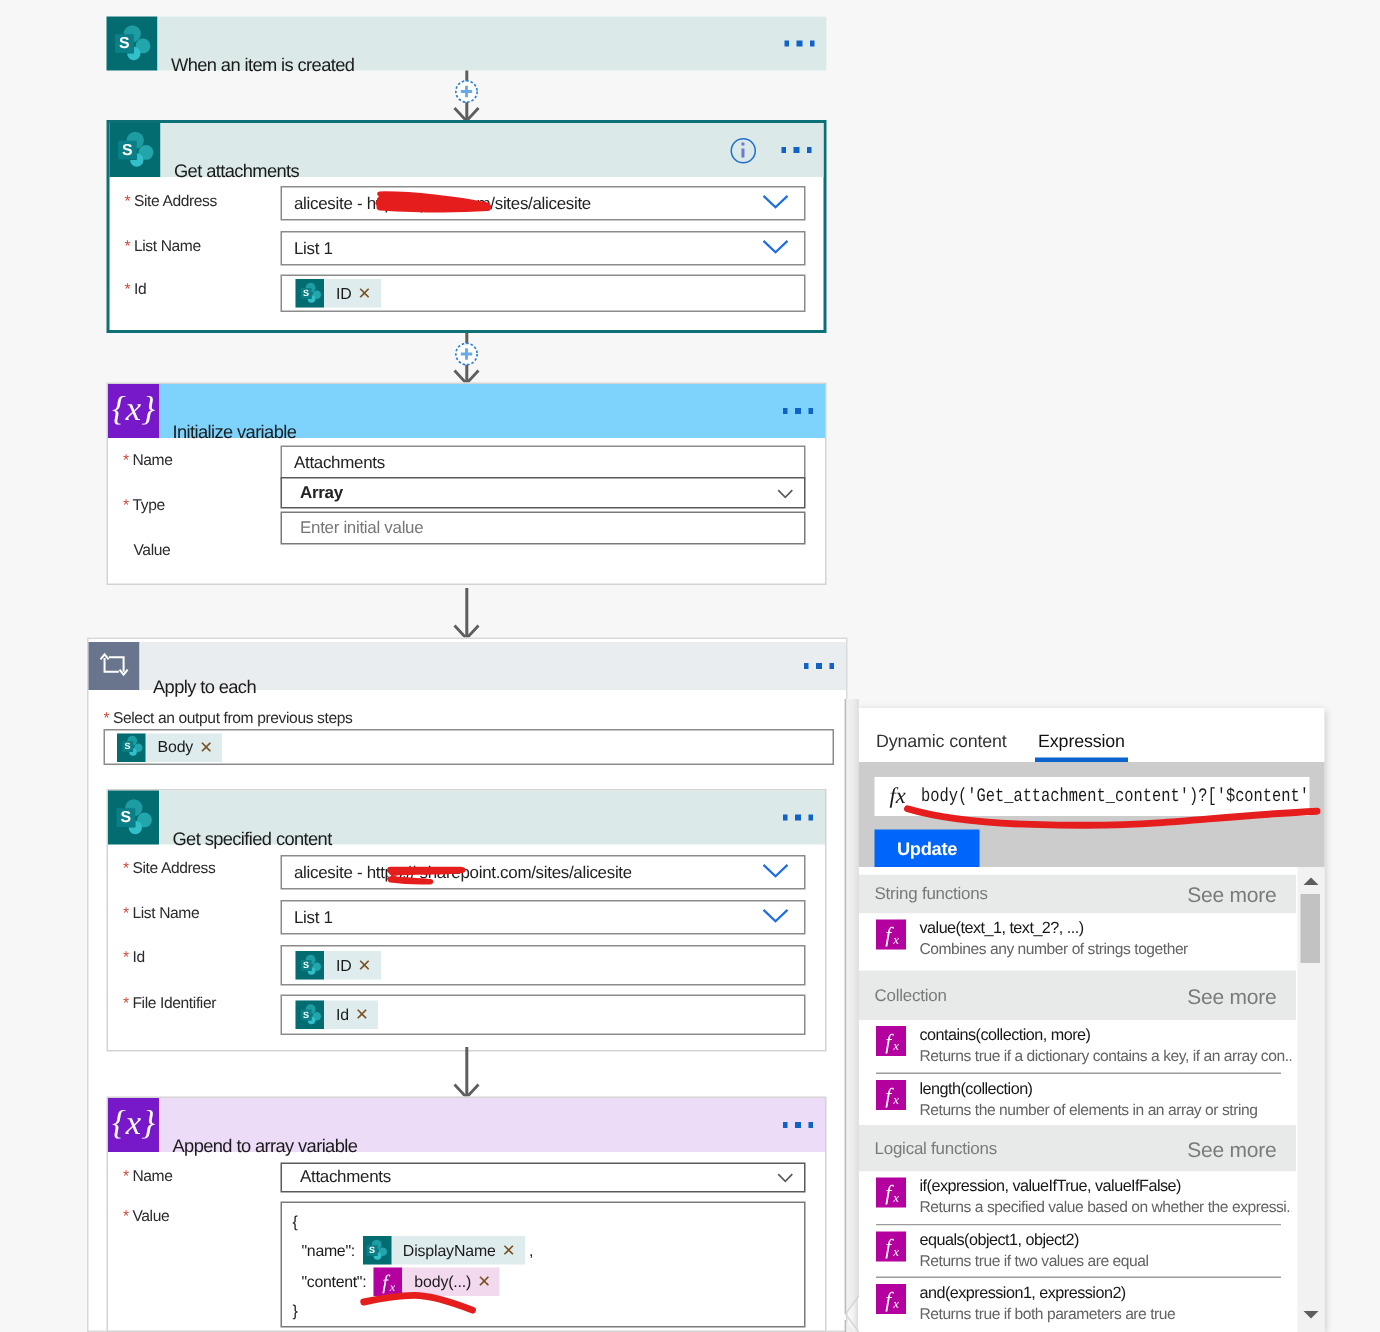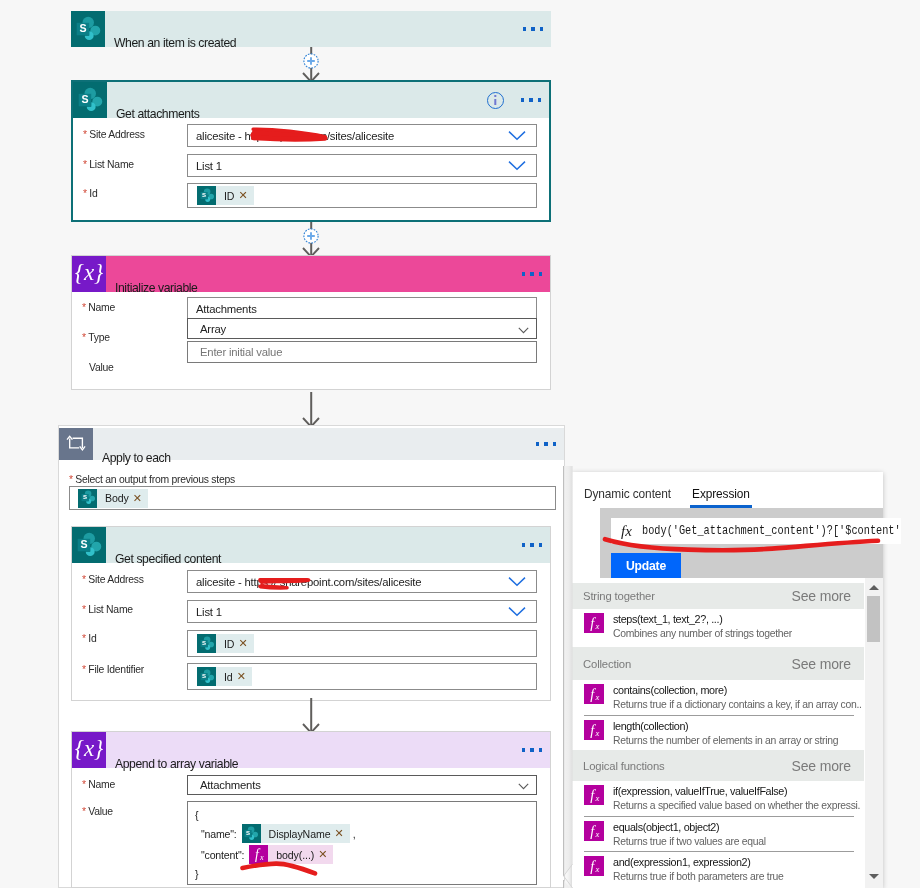--- a/index.html
+++ b/index.html
@@ -50,21 +50,21 @@
   .conn .line{position:absolute;left:50%;transform:translateX(-50%);width:1.6px;background:#605e5c;}
   .conn .plus{position:absolute;left:50%;transform:translateX(-50%);width:16px;height:16px;line-height:0;}
   .conn .ahead{position:absolute;left:50%;transform:translateX(-50%);}
 
   
   #panel{position:absolute;background:#fff;box-shadow:0 1px 5px rgba(0,0,0,.22);}
   .ptabs{display:flex;align-items:flex-end;height:36px;padding-left:12px;gap:21px;}
   .ptab{font-size:11.9px;color:#333;padding-bottom:7px;position:relative;cursor:pointer;letter-spacing:-0.1px;}
   .ptab.sel{font-weight:normal;color:#111;}
   .ptab.sel::after{content:"";position:absolute;left:-2px;right:-2px;bottom:0;height:2.6px;background:#0b63ce;}
-  .exprbox{background:#cccccc;height:70px;position:relative;margin-left:28px;}
+  .exprbox{background:#cccccc;height:70px;position:relative;}
   .exprinput{position:absolute;left:11px;top:10px;width:289.5px;height:26px;background:#fff;display:flex;align-items:center;overflow:hidden;}
   .exprinput .fx{width:31px;flex:0 0 31px;text-align:center;font-family:"Liberation Serif",serif;
        font-style:italic;font-size:15px;color:#1a1a1a;}
   .exprinput .etxt{font-family:"Liberation Mono",monospace;font-size:12.6px;color:#1a1a1a;
        white-space:nowrap;display:inline-block;transform:scaleX(0.815);transform-origin:left center;flex:0 0 auto;}
   .updbtn{position:absolute;left:11px;top:45px;background:#0066fb;color:#fff;font-size:12.2px;font-weight:bold;letter-spacing:-0.2px;
        height:25px;width:70px;display:flex;align-items:center;justify-content:center;cursor:pointer;}
   .plist{position:absolute;left:0;top:111px;width:292px;bottom:0;overflow:hidden;background:#fff;}
   .grp{background:#e7eae8;height:31px;display:flex;align-items:center;padding:0 13px 0 11px;}
   .grp .gname{font-size:11.3px;color:#7a7a7a;letter-spacing:-0.15px;}
@@ -201,42 +201,42 @@
   </div>
 </div>
 
 <div class="card" id="card3" style="left:71px;top:255px;width:480px;height:135px;border:1px solid #d3d3d3;">
   <div class="card-hdr">
     <div class="ic" style="background:#7719c8">
         <svg width="34" height="34" viewBox="0 0 34 34">
           <text x="17" y="23.2" font-family="Liberation Serif,serif" font-style="italic" font-size="23" fill="#ffffff" text-anchor="middle">{x}</text>
         </svg>
       </div>
-    <div class="hdr-band" style="background:#ec4899">
+    <div class="hdr-band" style="background:#7dd3fc">
       <span class="hdr-title">Initialize variable</span>
       <span class="hdr-right">
         <span class="ellipsis">
             <i></i>
             <i></i>
             <i></i>
           </span>
       </span>
     </div>
   </div>
   <div class="cbody">
     <span class="lbl" style="position:absolute;left:10px;top:46px;">
       <span class="req">*</span><span>Name</span>
     </span>
     <span class="fld" style="position:absolute;left:115px;top:41px;width:350px;height:23px;">
       <span class="txt">Attachments</span>
     </span>
     <span class="lbl" style="position:absolute;left:10px;top:76px;">
       <span class="req">*</span><span>Type</span>
     </span>
-    <span class="fld" style="position:absolute;left:115px;top:62px;width:350px;height:21px;border-color:#5a5a5a;">
+    <span class="fld" style="position:absolute;left:115px;top:62px;width:350px;height:21px;border-color:#5a5a5a;font-weight:bold;">
       <span class="txt" style="padding-left:12px;">Array</span>
       <span class="chev chevs" style="right:7px;"><svg width="11" height="7" viewBox="0 0 11 7">
             <path d="M0.8 0.8 L5.5 5.6 L10.2 0.8" stroke="#5a5a5a" stroke-width="1.1" fill="none"></path>
           </svg></span>
     </span>
     <span class="lbl" style="position:absolute;left:17px;top:106px;">
       <span>Value</span>
     </span>
     <span class="fld" style="position:absolute;left:115px;top:85px;width:350px;height:22px;border-color:#7a7a7a;">
       <span class="txt ph" style="padding-left:12px;">Enter initial value</span>
@@ -465,30 +465,30 @@
   <div class="exprbox">
     <div class="exprinput">
       <span class="fx">fx</span>
       <span class="etxt">body('Get_attachment_content')?['$content']</span>
     </div>
     <div class="updbtn">Update</div>
   </div>
 
   <div class="plist">
   <div class="grp" style="height:26px;">
-    <span class="gname">String together</span>
+    <span class="gname">String functions</span>
     <span class="gmore">See more</span>
   </div>
   <div class="fnitem last">
     <span class="fxsq"><svg width="20" height="20" viewBox="0 0 20 20">
             <text x="8.2" y="15.0" font-family="Liberation Serif,serif" font-style="italic" font-size="14.4" fill="#ffffff" text-anchor="middle">f</text>
             <text x="13.4" y="16.2" font-family="Liberation Serif,serif" font-style="italic" font-size="8.6" fill="#ffffff" text-anchor="middle">x</text>
           </svg></span>
     <span>
-      <span class="fnsig" style="display:block">steps(text_1, text_2?, ...)</span>
+      <span class="fnsig" style="display:block">value(text_1, text_2?, ...)</span>
       <span class="fndesc" style="display:block">Combines any number of strings together</span>
     </span>
   </div>
 
   <div class="grp grp2">
     <span class="gname">Collection</span>
     <span class="gmore">See more</span>
   </div>
   <div class="fnitem" style="height:35px">
     <span class="fxsq"><svg width="20" height="20" viewBox="0 0 20 20">

